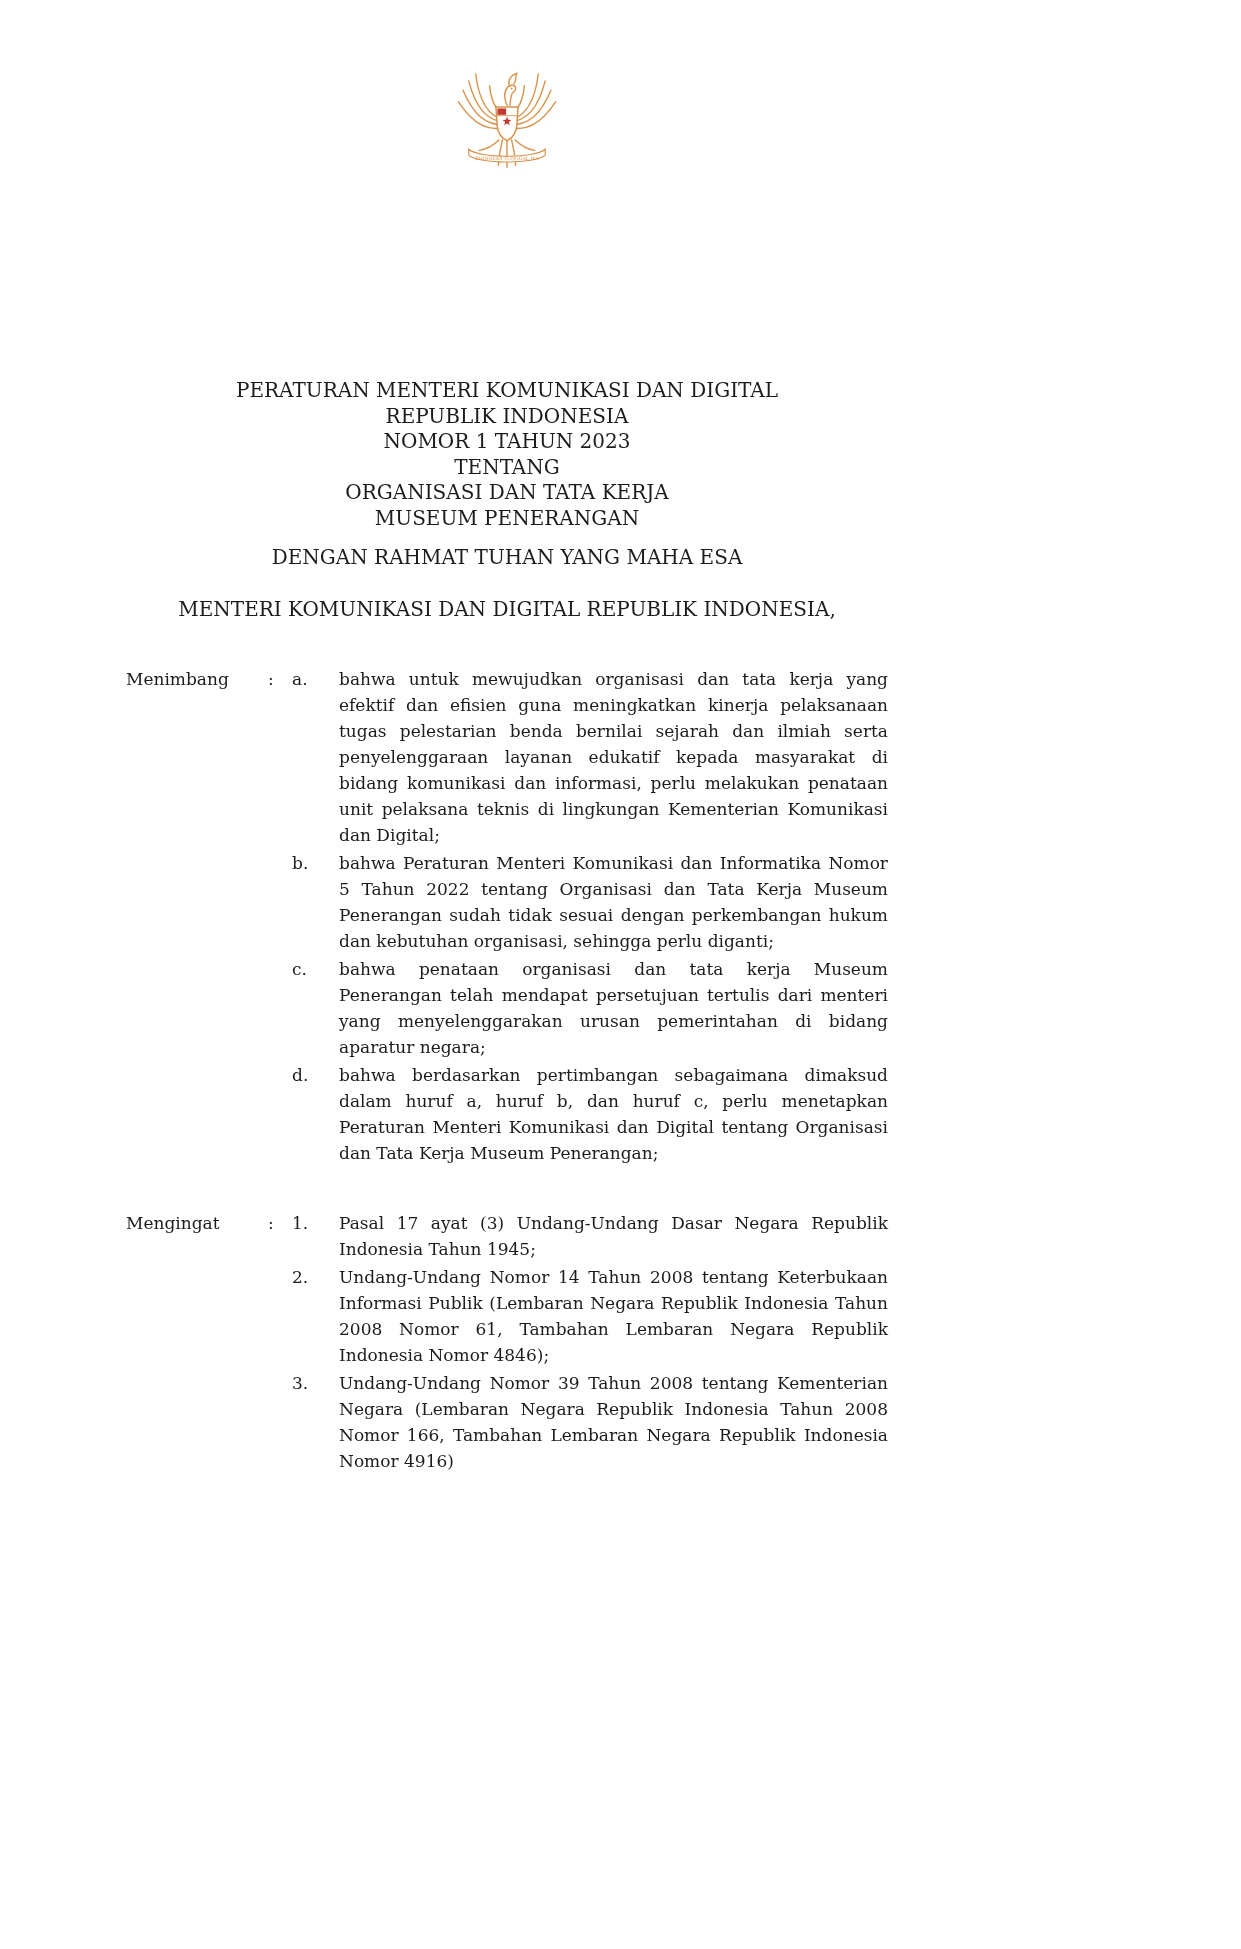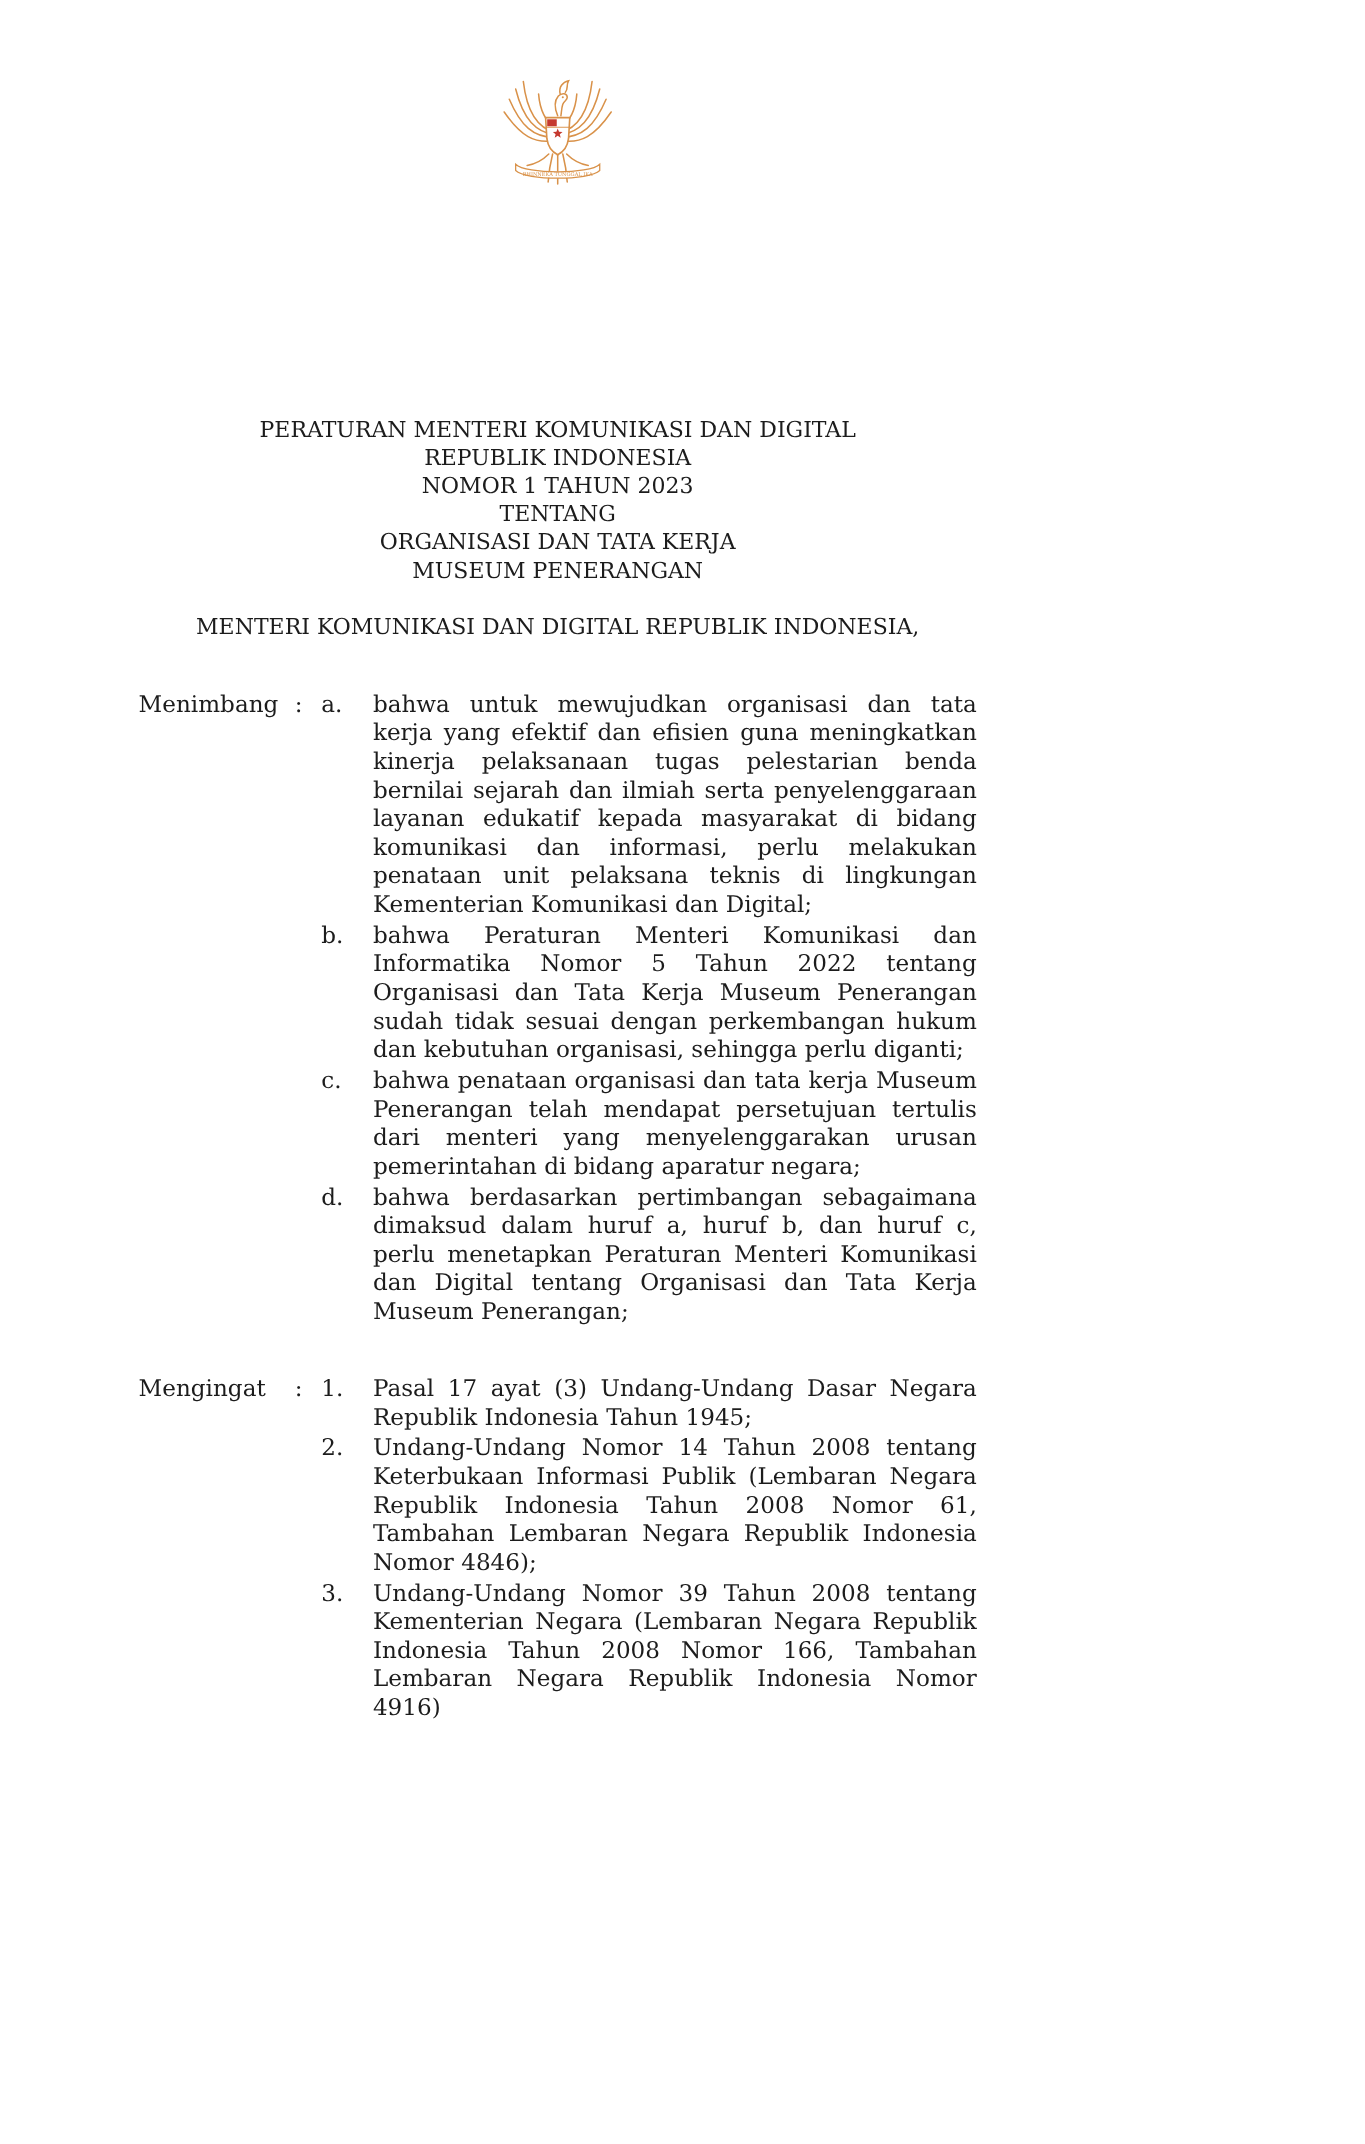--- a/index.html
+++ b/index.html
@@ -39,21 +39,21 @@
     margin-top: 26px;
     text-align: center;
     font-size: 20px;
     line-height: 25.5px;
   }
   .section { margin-top: 44px; }
   .section + .section { }
   .item {
     display: grid;
     grid-template-columns: 142px 24px 47px 1fr;
-    font-size: 21px;
+    font-size: 17px;
     line-height: 26px;
     align-items: start;
   }
   .item + .item { margin-top: 2px; }
   .item .label { white-space: nowrap; }
   .item .text { text-align: justify; }
 </style>
 </head>
 <body>
 
@@ -105,20 +105,21 @@
 
   <div class="title-block">
     <div>PERATURAN MENTERI KOMUNIKASI DAN DIGITAL</div>
     <div>REPUBLIK INDONESIA</div>
     <div>NOMOR 1 TAHUN 2023</div>
     <div>TENTANG</div>
     <div>ORGANISASI DAN TATA KERJA</div>
     <div>MUSEUM PENERANGAN</div>
   </div>
 
+  <div class="invocation">DENGAN RAHMAT TUHAN YANG MAHA ESA</div>
 
   <div class="authority">MENTERI KOMUNIKASI DAN DIGITAL REPUBLIK INDONESIA,</div>
 
   <div class="section">
     <div class="item">
       <div class="label">Menimbang</div>
       <div class="colon">:</div>
       <div class="marker">a.</div>
       <div class="text">bahwa untuk mewujudkan organisasi dan tata kerja yang efektif dan efisien guna meningkatkan kinerja pelaksanaan tugas pelestarian benda bernilai sejarah dan ilmiah serta penyelenggaraan layanan edukatif kepada masyarakat di bidang komunikasi dan informasi, perlu melakukan penataan unit pelaksana teknis di lingkungan Kementerian Komunikasi dan Digital;</div>
     </div>

